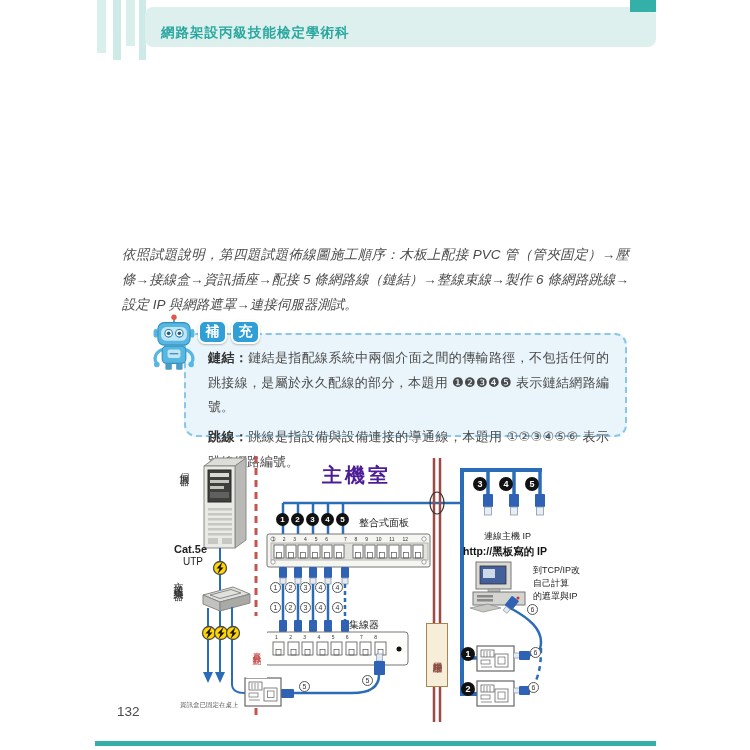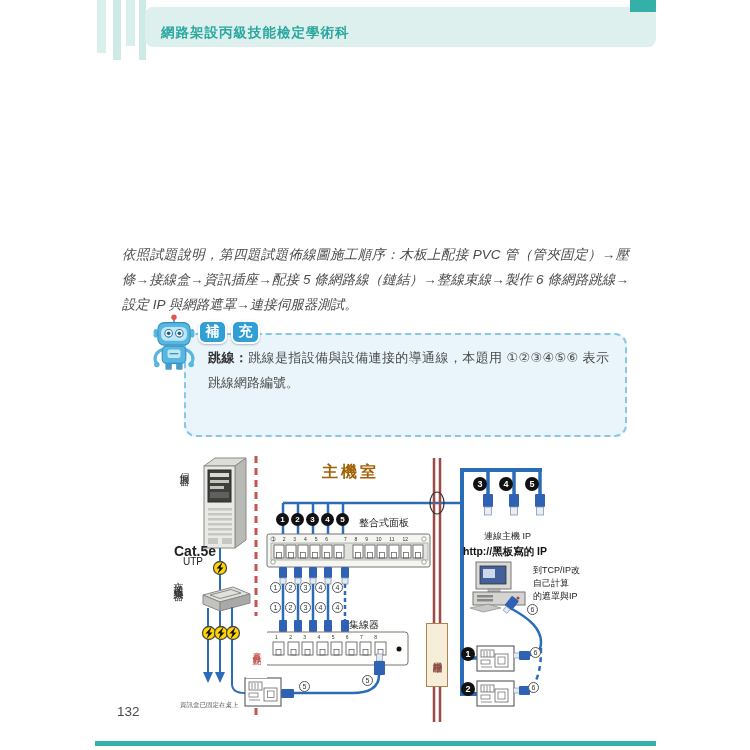--- a/index.html
+++ b/index.html
@@ -26,23 +26,23 @@
   .supp-box p+p{margin-top:5px;}
   .supp-box b{color:#333;}
   .badge{position:absolute;top:320px;width:29px;height:24px;background:#2f9fd5;border:2px solid #fff;border-radius:7px;box-shadow:0 1px 2px rgba(0,0,0,.25);color:#fff;font-weight:bold;font-size:14px;display:flex;align-items:center;justify-content:center;box-sizing:border-box;z-index:3;}
   .badge1{left:198px;} .badge2{left:231px;}
   .robot{position:absolute;left:148px;top:314px;width:52px;height:58px;z-index:3;}
   
   .diagram{position:absolute;left:170px;top:450px;width:470px;height:285px;}
   .diagram .art{position:absolute;left:0;top:0;}
   .dlab{position:absolute;color:#222;}
   .vlab{position:absolute;writing-mode:vertical-rl;text-orientation:upright;letter-spacing:2px;color:#333;}
-  .dm-title{left:152px;top:12px;font-size:16px;font-weight:bold;letter-spacing:3px;color:#a16207;font-family:"Liberation Serif","DejaVu Serif",serif;}
+  .dm-title{left:152px;top:12px;font-size:20px;font-weight:bold;letter-spacing:3px;color:#4c1d95;font-family:"Liberation Serif","DejaVu Serif",serif;}
   .lbl-server{left:7px;top:15px;font-size:10px;}
-  .lbl-cat1{left:4px;top:93px;font-size:14px;font-weight:600;color:#222;}
+  .lbl-cat1{left:4px;top:93px;font-size:11px;font-weight:600;color:#222;}
   .lbl-cat2{left:13px;top:106px;font-size:10px;font-weight:400;color:#222;}
   .lbl-switch{left:1px;top:124px;font-size:10px;}
   .lbl-demarc{left:76px;top:166px;width:21px;height:62px;background:#fff;color:#c4544f;font-size:9px;writing-mode:vertical-rl;text-orientation:upright;display:flex;align-items:center;justify-content:center;letter-spacing:1px;z-index:2;}
   .lbl-panel{left:189px;top:66px;font-size:10px;}
   .lbl-ports{left:102px;top:86px;font-size:5px;color:#333;white-space:pre;word-spacing:6.5px;}
   .lbl-hub{left:179px;top:168px;font-size:10px;text-align:center;}
   .lbl-hubports{left:105px;top:184px;font-size:5px;color:#333;white-space:pre;word-spacing:10px;}
   .lbl-wall{left:256px;top:173px;width:22px;height:64px;background:#f6eed9;border:1px solid #aa8450;color:#8a4a3f;font-size:9.5px;writing-mode:vertical-rl;text-orientation:upright;display:flex;align-items:center;justify-content:center;box-sizing:border-box;z-index:2;}
   .lbl-connip{left:314px;top:80px;font-size:9px;}
   .lbl-url{left:293px;top:95px;font-size:10.5px;font-weight:bold;color:#111;}
@@ -92,20 +92,21 @@
     <circle cx="39" cy="47" r="2.6" fill="#57b7e0"></circle>
     <rect x="12" y="30" width="22" height="16" rx="4" fill="#57b7e0" stroke="#2f8fc0"></rect>
     <rect x="17" y="33" width="12" height="8" rx="2" fill="#bfe6f5"></rect>
     <line x1="19" y1="37" x2="27" y2="37" stroke="#2a7aa8" stroke-width="1"></line>
     <rect x="15" y="46" width="6" height="6" rx="1" fill="#4a9cc8"></rect>
     <rect x="25" y="46" width="6" height="6" rx="1" fill="#4a9cc8"></rect>
   </svg>
   <span class="badge badge1">補</span>
   <span class="badge badge2">充</span>
   <div class="supp-box">
+    <p><b>鏈結：</b><span>鏈結是指配線系統中兩個介面之間的傳輸路徑，不包括任何的跳接線，是屬於永久配線的部分，本題用 ❶❷❸❹❺ 表示鏈結網路編號。</span></p>
     <p><b>跳線：</b><span>跳線是指設備與設備連接的導通線，本題用 ①②③④⑤⑥ 表示跳線網路編號。</span></p>
   </div>
 
   <div class="diagram">
     <svg class="art" width="470" height="285" viewBox="0 0 470 285">
 
       <g stroke="#8a8a86" stroke-width="1">
         <polygon points="34,16 45,8 76,8 65,16" fill="#dcdcd8"></polygon>
         <polygon points="65,16 76,8 76,90 65,98" fill="#b9b9b5"></polygon>
         <rect x="34" y="16" width="31" height="82" fill="#e9e9e6"></rect>

